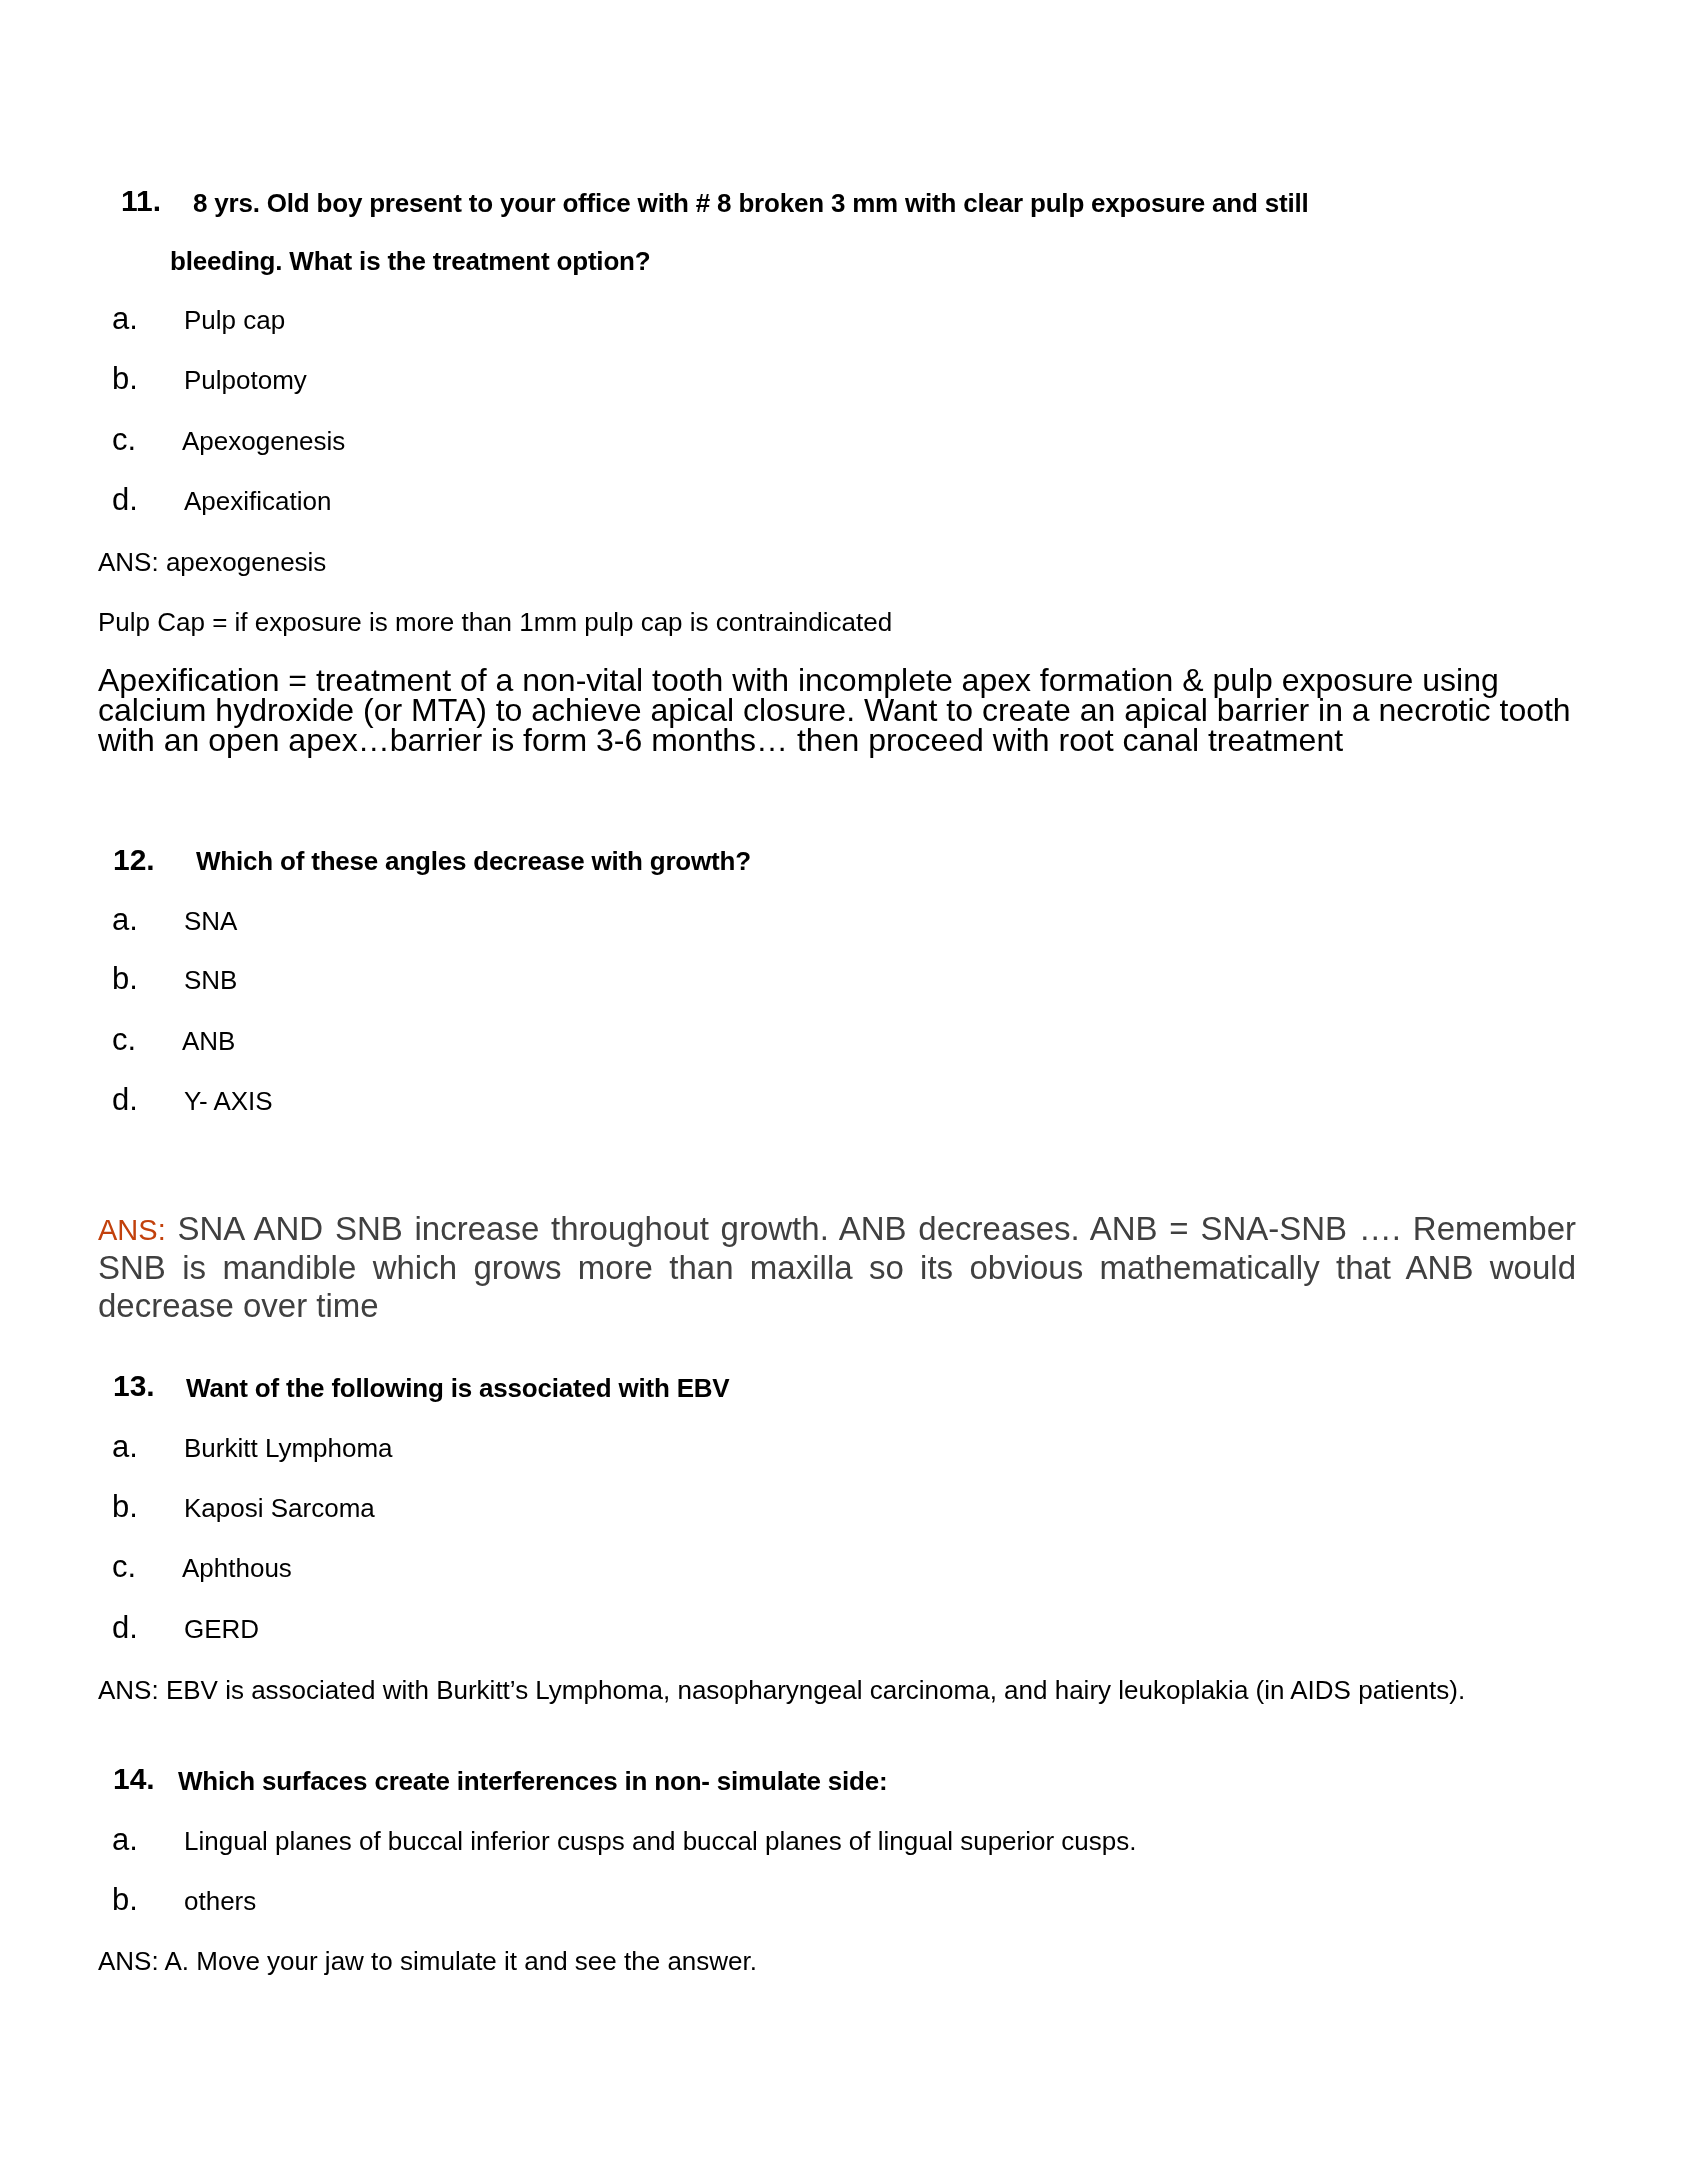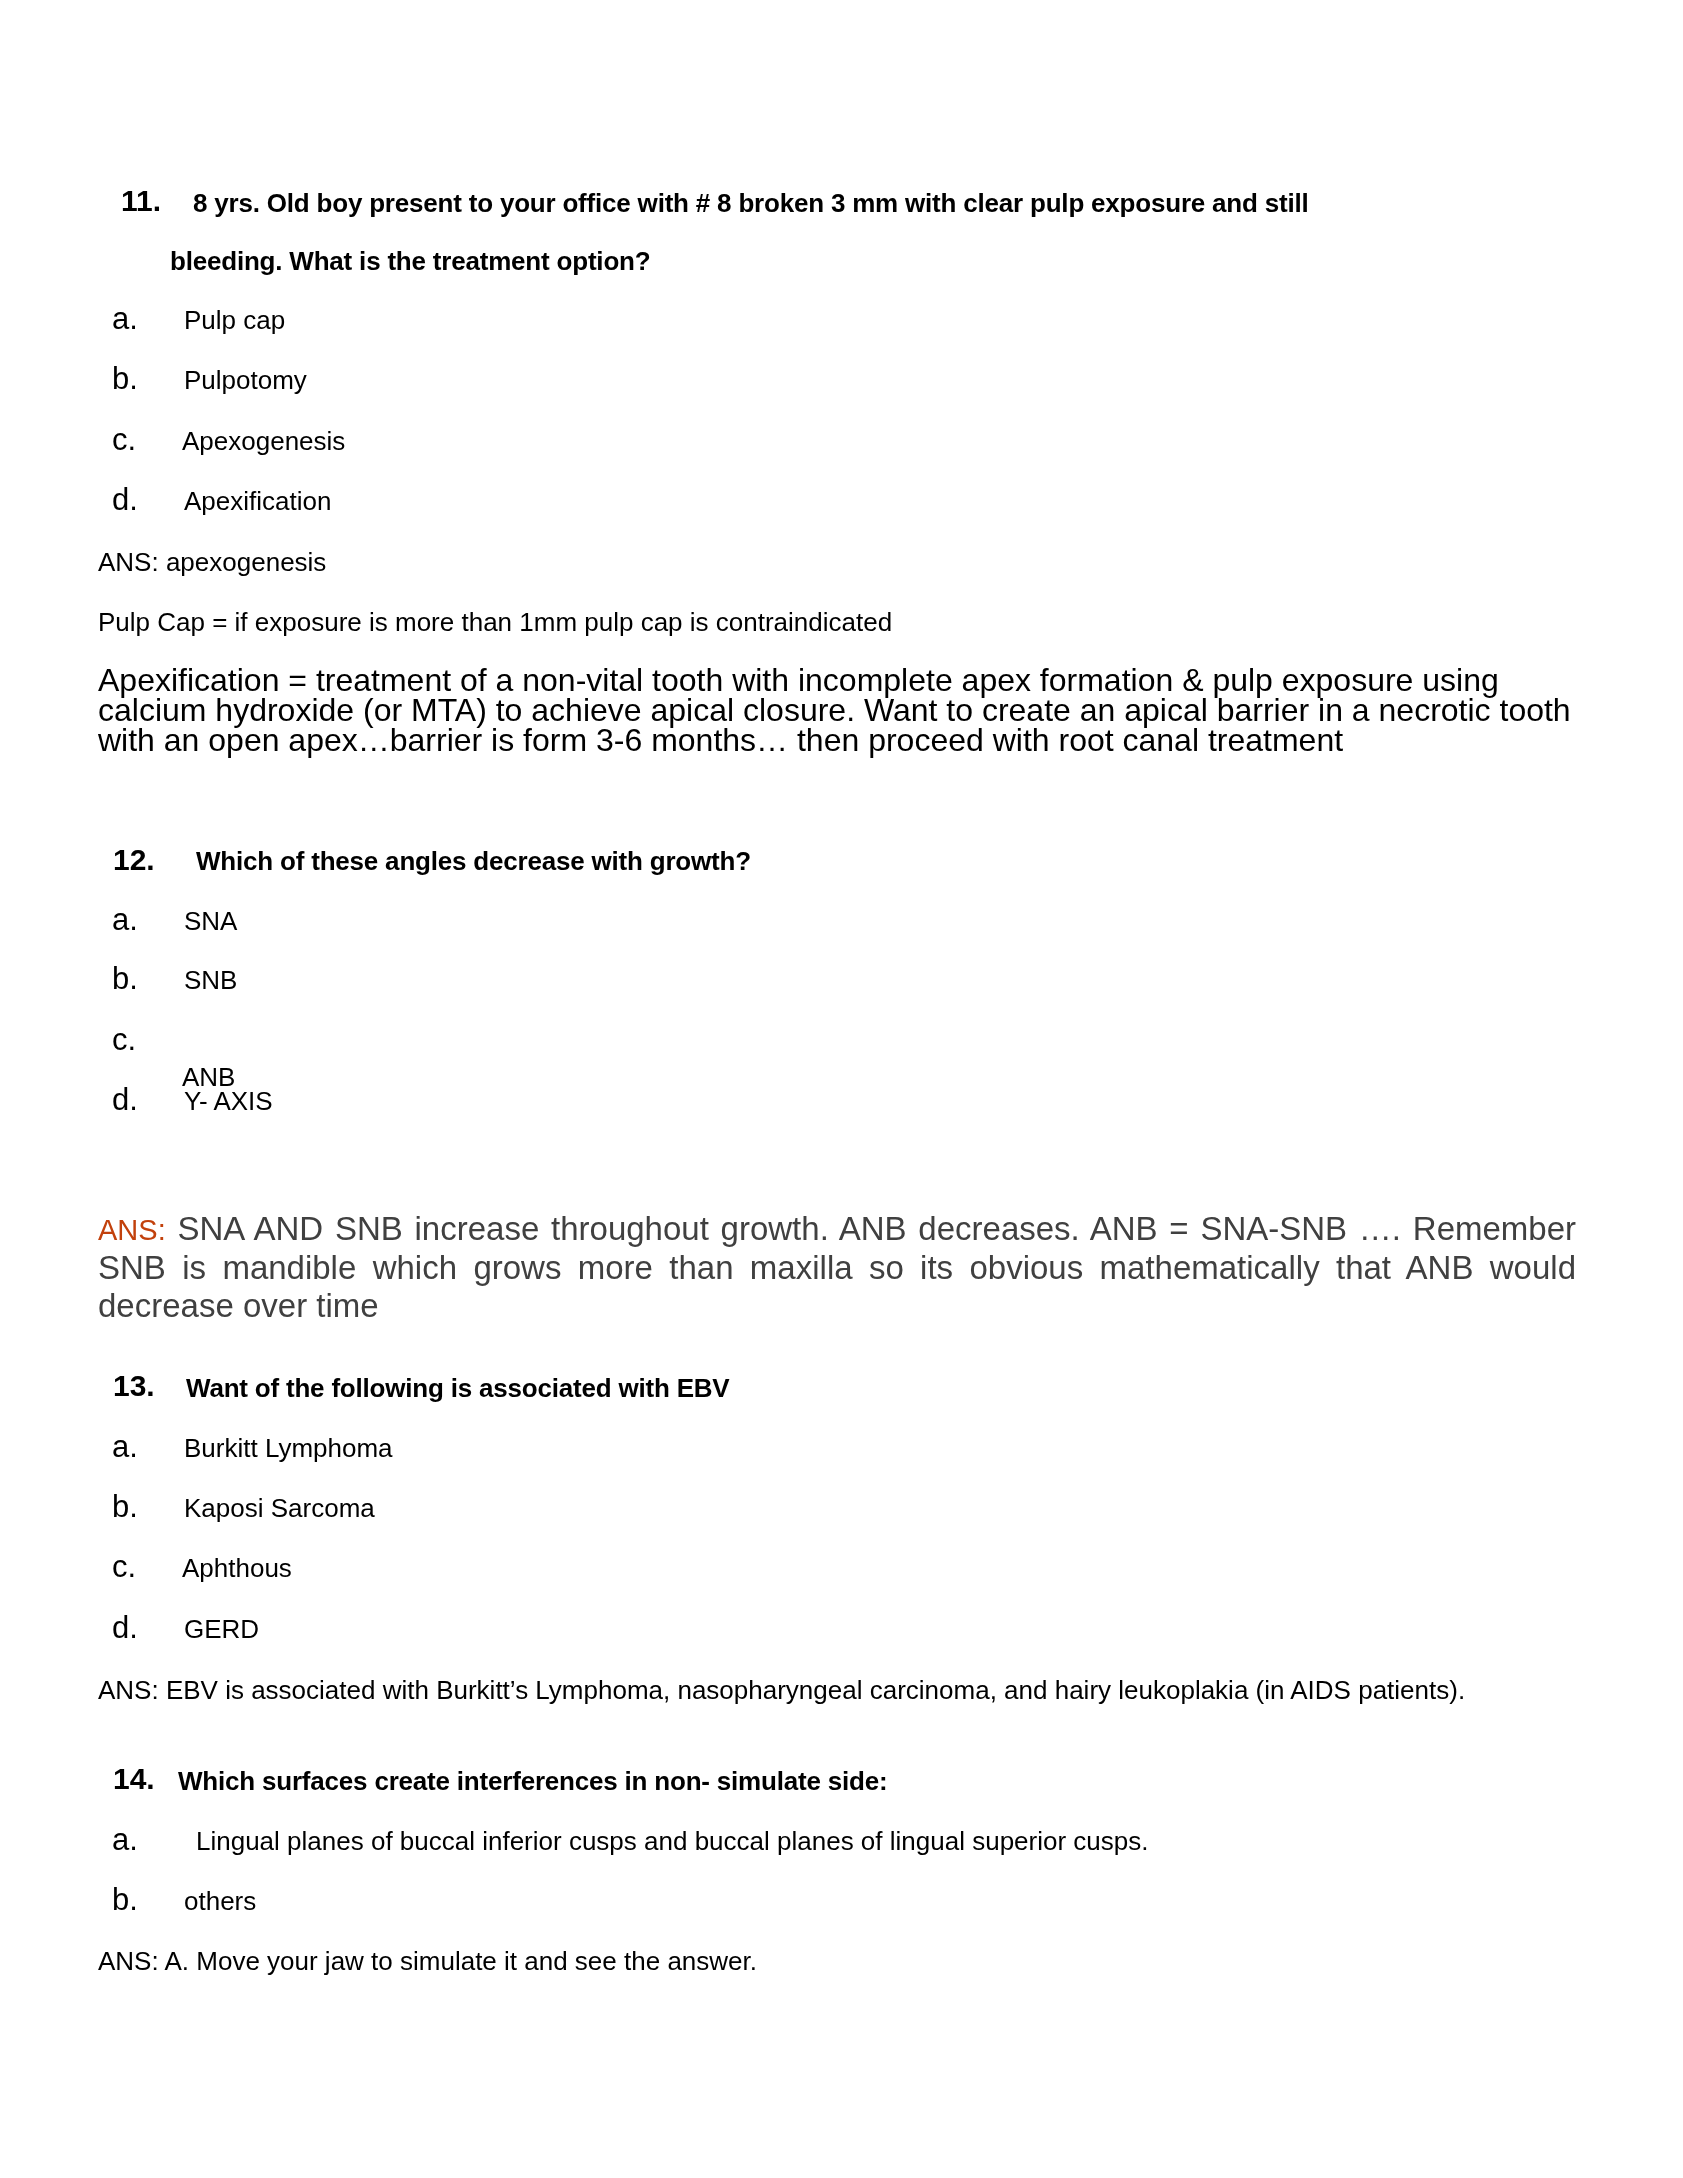--- a/index.html
+++ b/index.html
@@ -40,21 +40,21 @@
 
 <div>
   <span class="abs qnum" style="left:113px;top:843px;">12.</span>
   <span class="abs qtext" style="left:196px;top:846px;">Which of these angles decrease with growth?</span>
 
   <span class="abs optl" style="left:112px;top:902px;">a.</span>
   <span class="abs optt" style="left:184px;top:906px;">SNA</span>
   <span class="abs optl" style="left:112px;top:961px;">b.</span>
   <span class="abs optt" style="left:184px;top:965px;">SNB</span>
   <span class="abs optl" style="left:112px;top:1022px;">c.</span>
-  <span class="abs optt" style="left:182px;top:1026px;margin-top:36px;">ANB</span>
+  <span class="abs optt" style="left:182px;top:1026px;">ANB</span>
   <span class="abs optl" style="left:112px;top:1082px;">d.</span>
   <span class="abs optt" style="left:184px;top:1086px;">Y- AXIS</span>
 
   <div class="ans12"><span class="lead">ANS:</span> <span>SNA AND SNB increase throughout growth. ANB decreases. ANB = SNA-SNB …. Remember SNB is mandible which grows more than maxilla so its obvious mathematically that ANB would decrease over time</span></div>
 </div>
 
 <div>
   <span class="abs qnum" style="left:113px;top:1369px;">13.</span>
   <span class="abs qtext" style="left:186px;top:1373px;">Want of the following is associated with EBV</span>
 
@@ -68,19 +68,19 @@
   <span class="abs optt" style="left:184px;top:1614px;">GERD</span>
 
   <span class="abs body" style="left:98px;top:1675px;">ANS: EBV is associated with Burkitt’s Lymphoma, nasopharyngeal carcinoma, and hairy leukoplakia (in AIDS patients).</span>
 </div>
 
 <div>
   <span class="abs qnum" style="left:113px;top:1762px;">14.</span>
   <span class="abs qtext" style="left:178px;top:1766px;">Which surfaces create interferences in non- simulate side:</span>
 
   <span class="abs optl" style="left:112px;top:1822px;">a.</span>
-  <span class="abs optt" style="left:184px;top:1826px;margin-left:12px;">Lingual planes of buccal inferior cusps and buccal planes of lingual superior cusps.</span>
+  <span class="abs optt" style="left:184px;top:1826px;">Lingual planes of buccal inferior cusps and buccal planes of lingual superior cusps.</span>
   <span class="abs optl" style="left:112px;top:1882px;">b.</span>
   <span class="abs optt" style="left:184px;top:1886px;">others</span>
 
   <span class="abs body" style="left:98px;top:1946px;">ANS: A. Move your jaw to simulate it and see the answer.</span>
 </div>
 
 
 </body></html>

